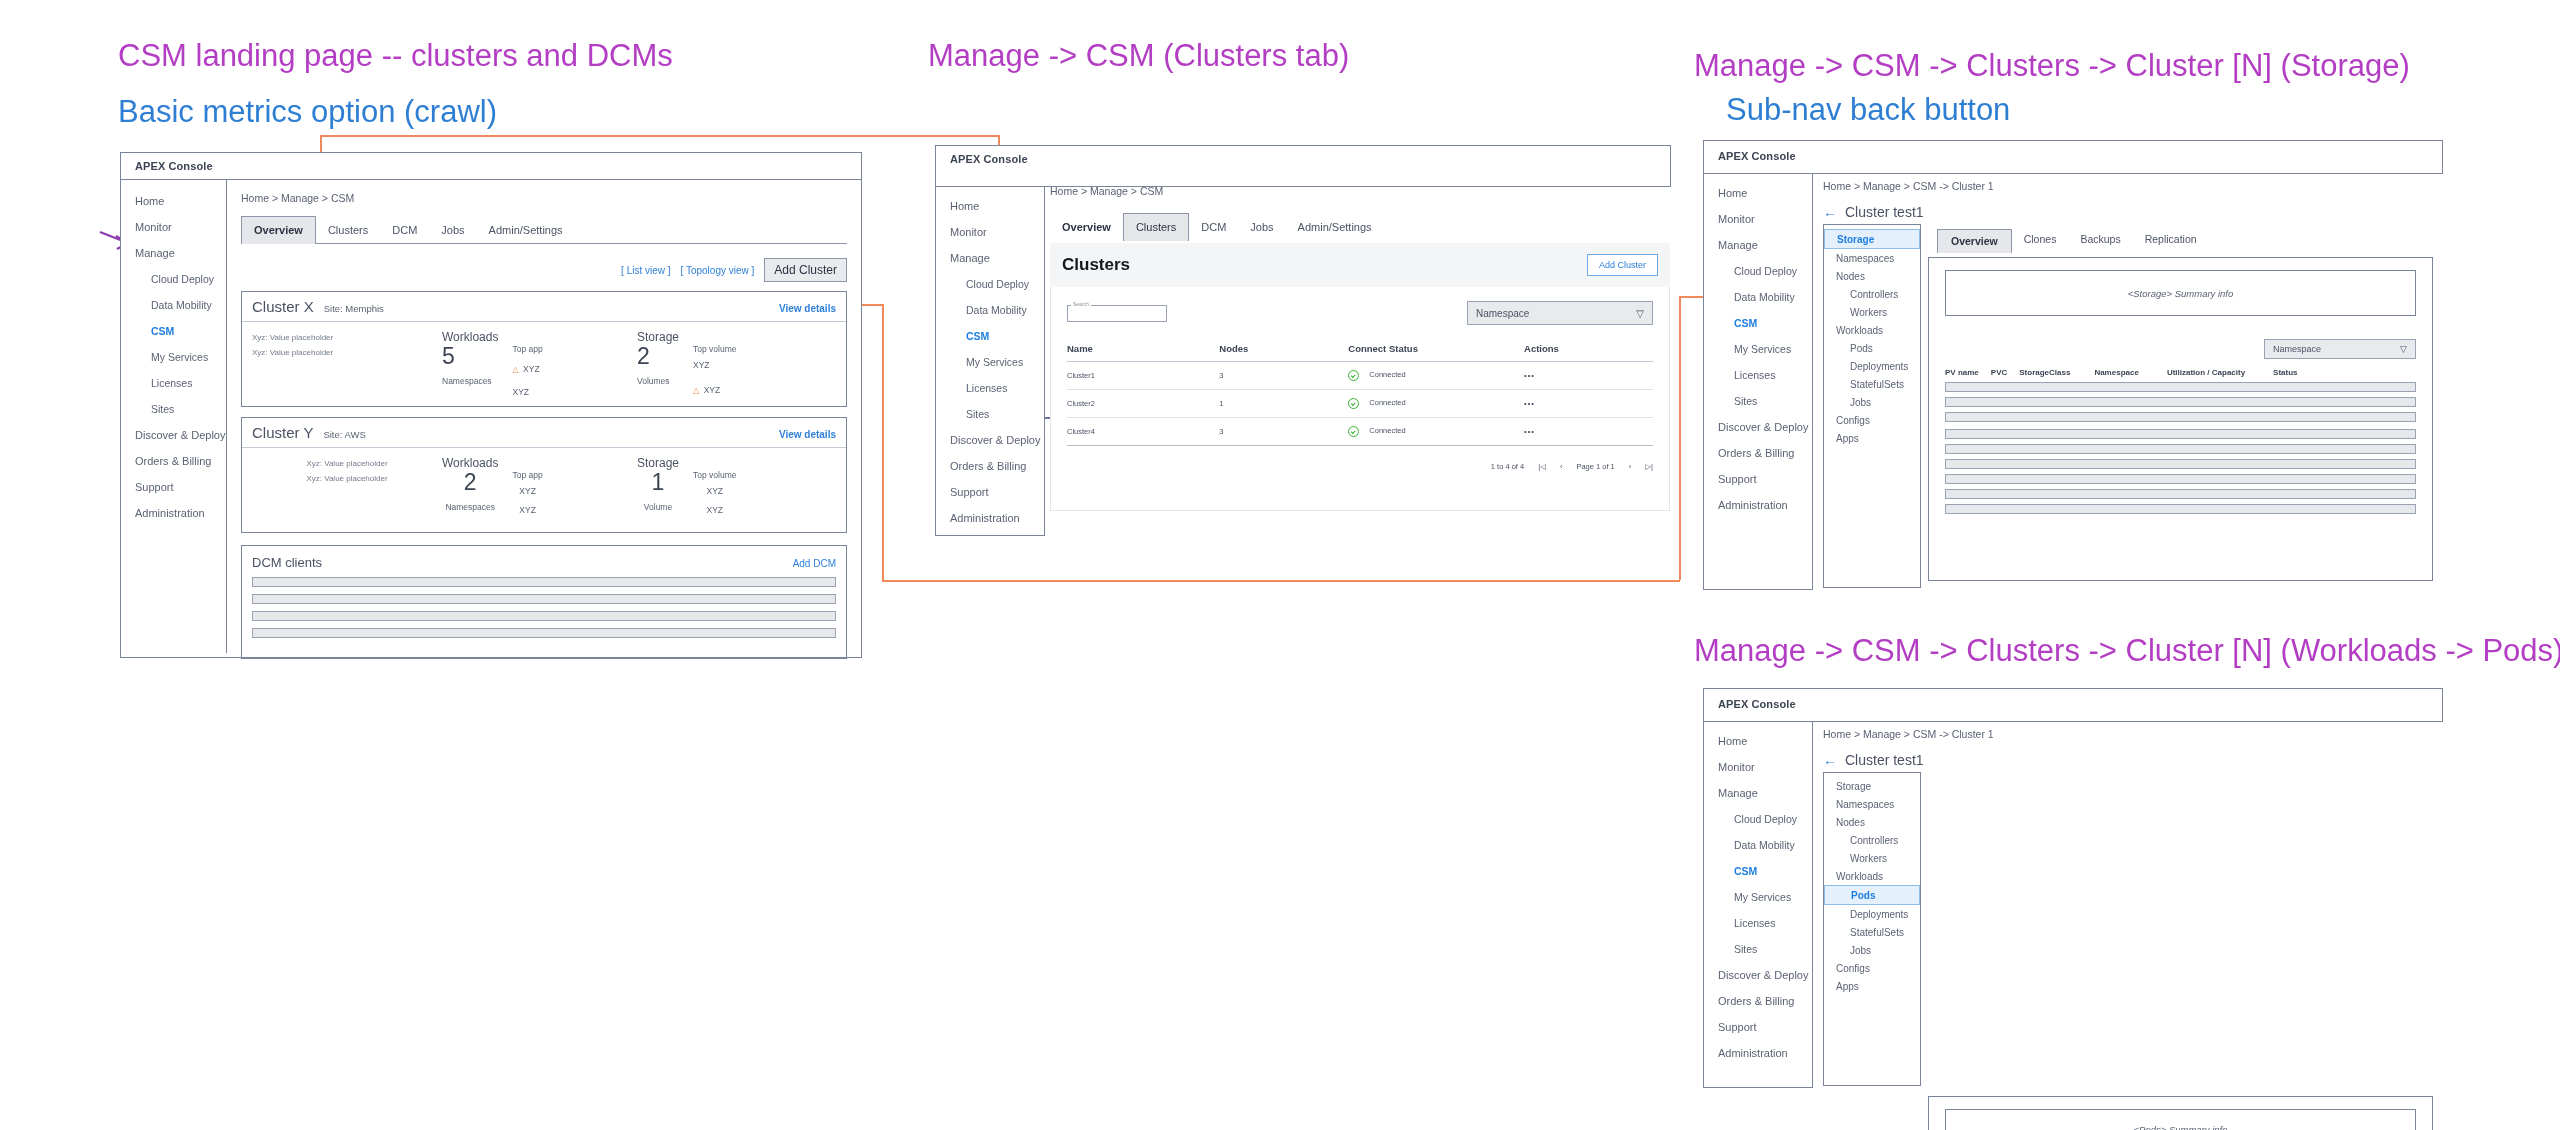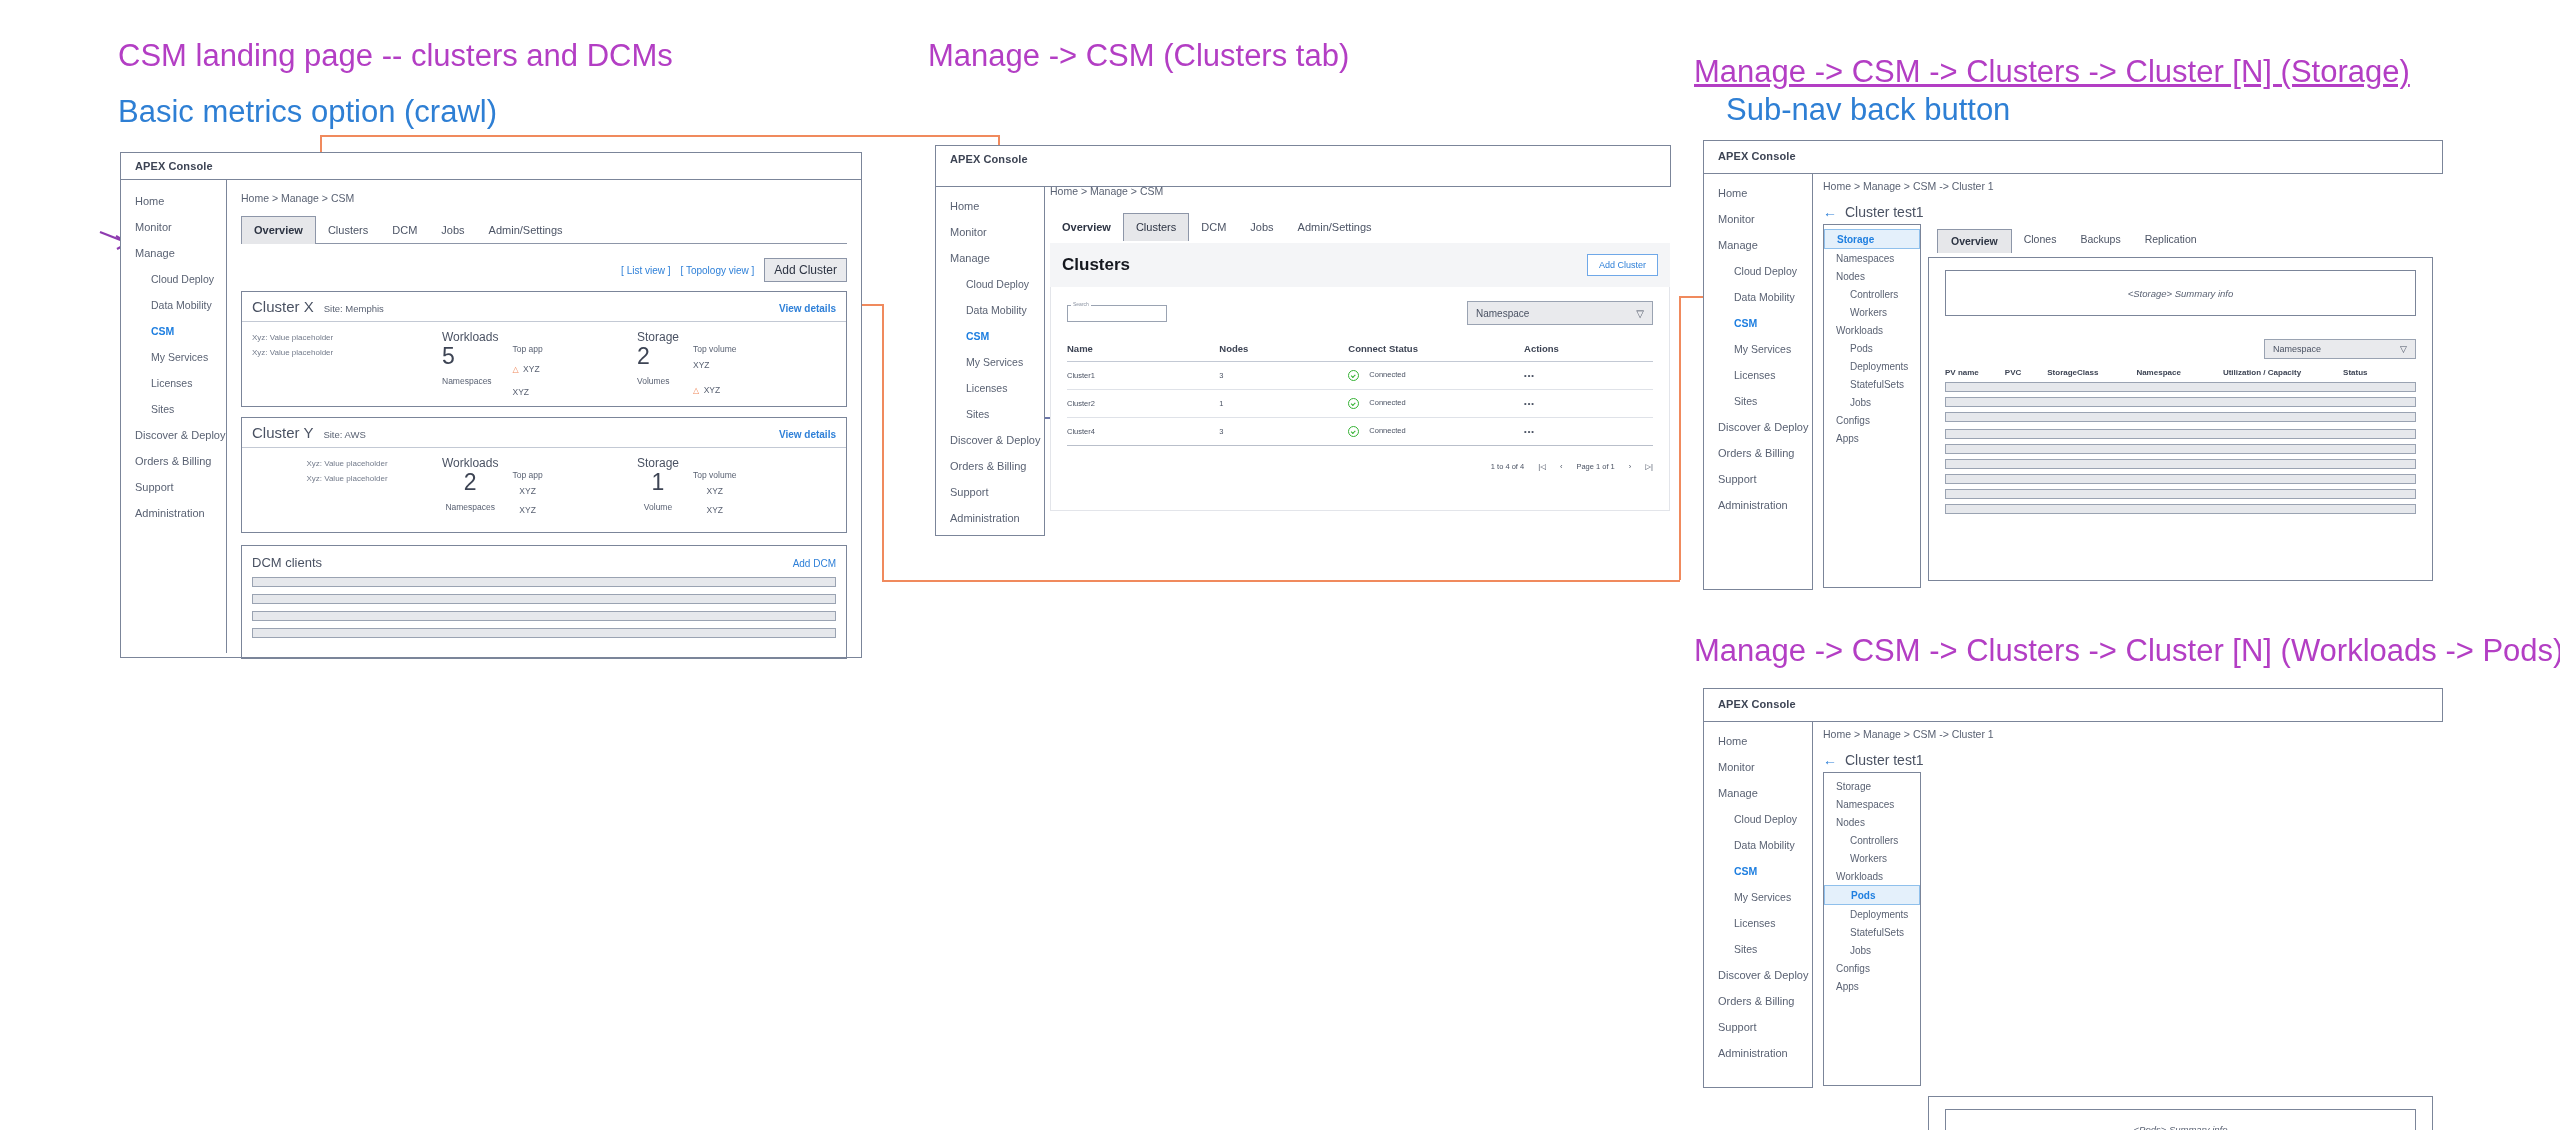--- a/index.html
+++ b/index.html
@@ -207,21 +207,21 @@
   .ln-h { height: 1.5px; }
 
   svg.overlay { position: absolute; left: 0; top: 0; pointer-events: none; }
 </style>
 </head>
 <body>
 
 <div class="abs ann-magenta" style="left:118px; top:38px;">CSM landing page -- clusters and DCMs</div>
 <div class="abs ann-blue" style="left:118px; top:94px;">Basic metrics option (crawl)</div>
 <div class="abs ann-magenta" style="left:928px; top:38px;">Manage -&gt; CSM (Clusters tab)</div>
-<div class="abs ann-magenta" style="left:1694px; top:54px;text-decoration:underline;">Manage -&gt; CSM -&gt; Clusters -&gt; Cluster [N] (Storage)</div>
+<div class="abs ann-magenta" style="left:1694px; top:48px;">Manage -&gt; CSM -&gt; Clusters -&gt; Cluster [N] (Storage)</div>
 <div class="abs ann-blue" style="left:1726px; top:92px;">Sub-nav back button</div>
 <div class="abs ann-magenta" style="left:1694px; top:633px;">Manage -&gt; CSM -&gt; Clusters -&gt; Cluster [N] (Workloads -&gt; Pods)</div>
 
 <div class="abs ln ln-h" style="left:320px; top:135px; width:680px;"></div>
 <div class="abs ln ln-v" style="left:320px; top:135px; height:90px;"></div>
 <div class="abs ln ln-v" style="left:998px; top:135px; height:22px;"></div>
 <div class="abs ln ln-h" style="left:845px; top:304px; width:38px;"></div>
 <div class="abs ln ln-v" style="left:882px; top:304px; height:276px;"></div>
 <div class="abs ln ln-h" style="left:882px; top:580px; width:798px;"></div>
 <div class="abs ln ln-v" style="left:1679px; top:296px; height:284px;"></div>
@@ -523,21 +523,21 @@
 </div>
 
 <div class="abs detail-panel" style="left:1928px; top:257px; width:505px; height:324px; padding:12px 16px 0 16px;">
   <div class="summary-box" style="height:46px;">&lt;Storage&gt; Summary info</div>
   <div style="display:flex; justify-content:flex-end; margin-top:23px;">
     <div class="select" style="width:152px; height:20px; font-size:9px;">
       <span>Namespace</span>
       <span>▽</span>
     </div>
   </div>
-  <div class="dtbl-head" style="margin-top:9px; gap:26px;">
+  <div class="dtbl-head" style="margin-top:9px; gap:12px;">
     <span>PV name</span>
     <span>PVC</span>
     <span>StorageClass</span>
     <span style="margin-left:12px;">Namespace</span>
     <span style="margin-left:16px;">Utilization / Capacity</span>
     <span style="margin-left:16px;">Status</span>
   </div>
   <div style="margin-top:3px;">
     <div class="skel" style="margin-top:5px;"></div>
     <div class="skel" style="margin-top:5px;"></div>

